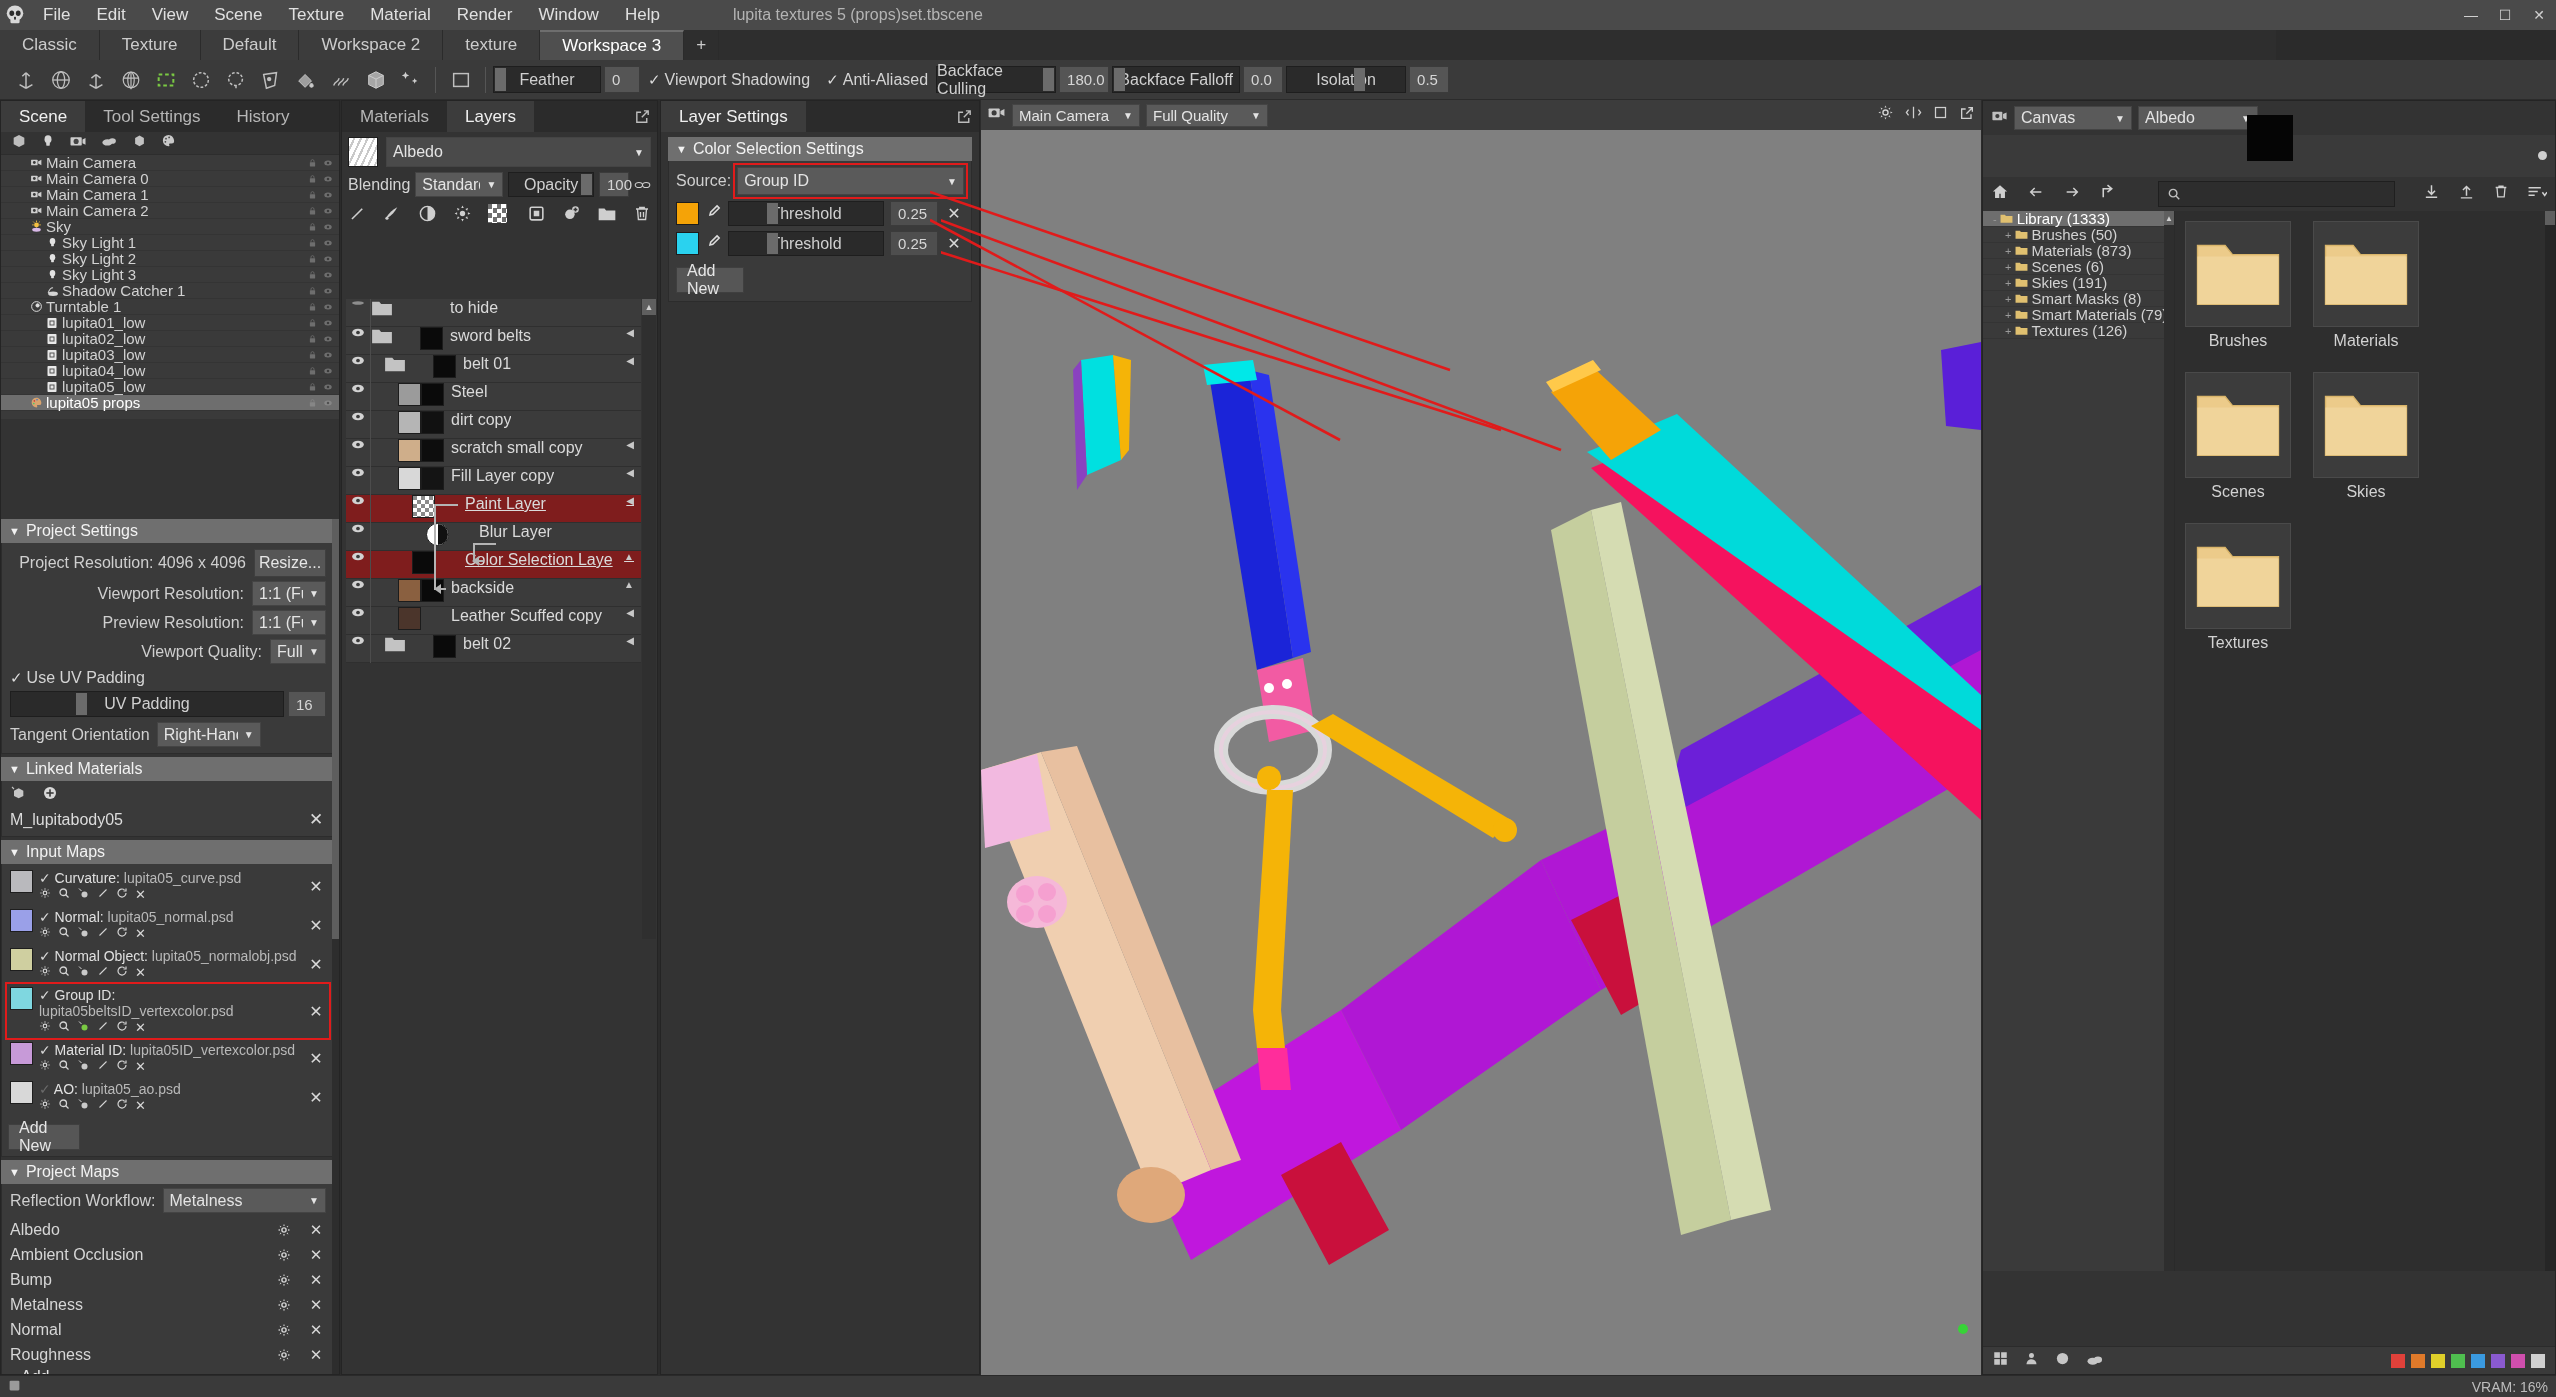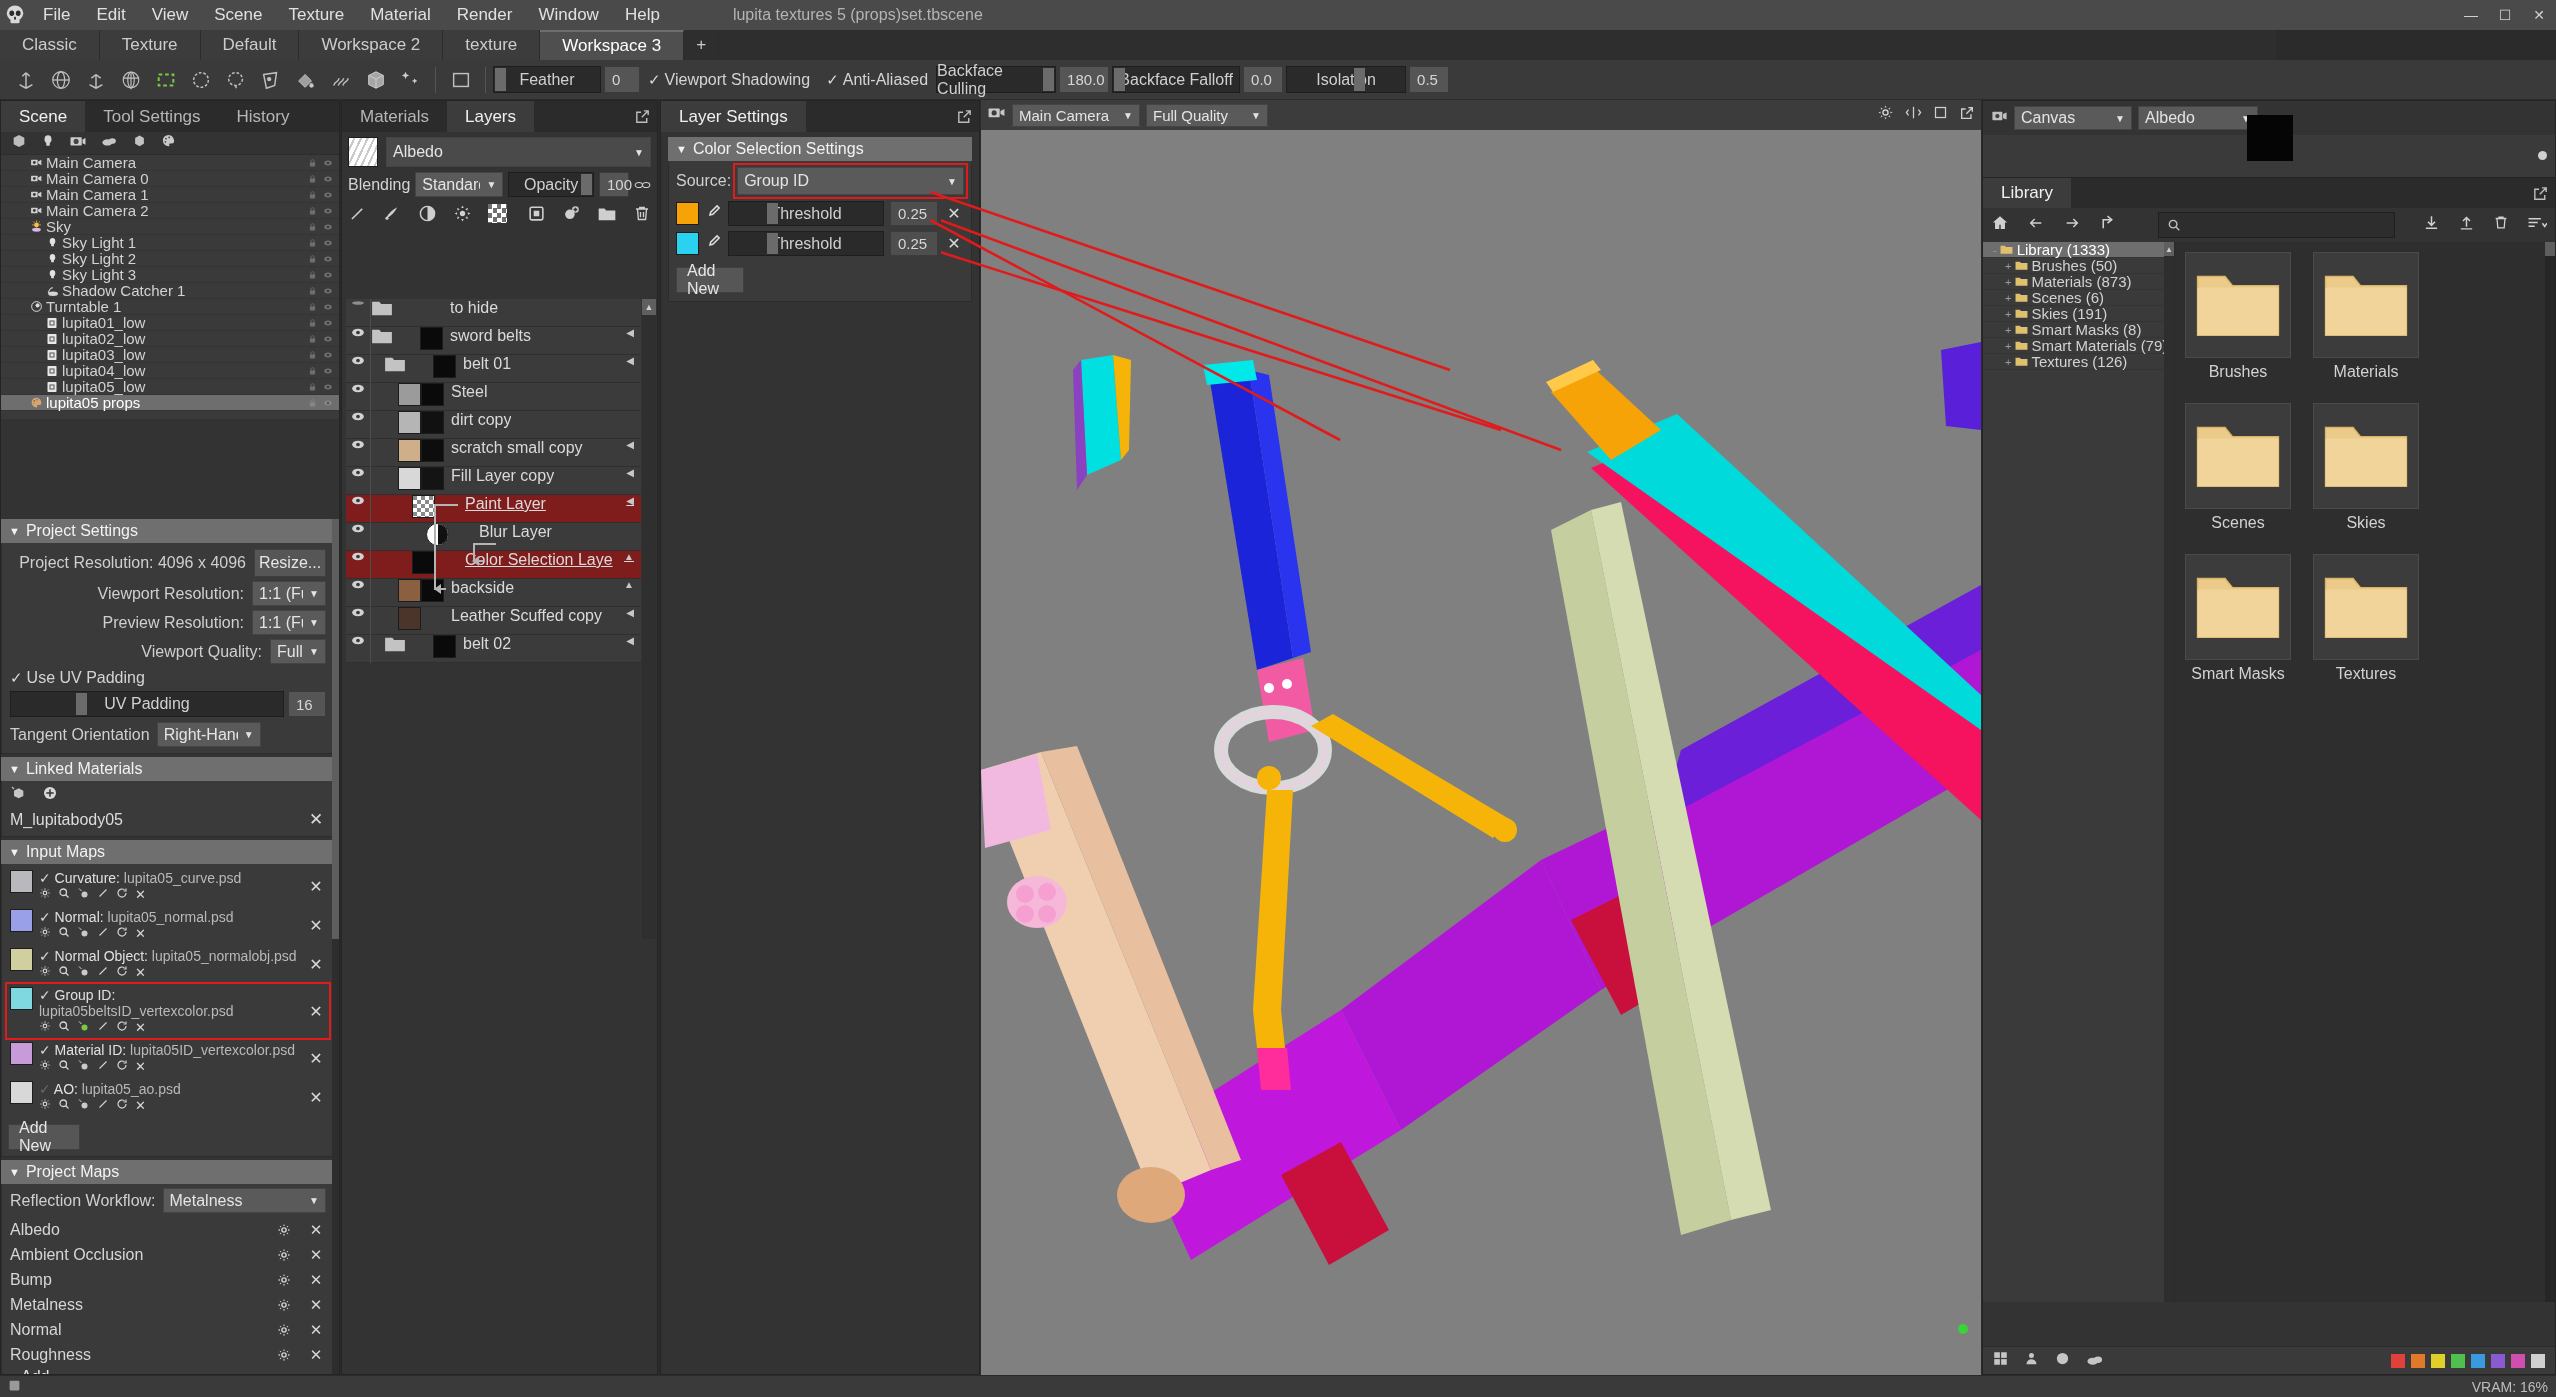--- a/index.html
+++ b/index.html
@@ -1396,26 +1396,20 @@
       <div class="combo" style="width:120px;height:24px">
         <span class="cv">Albedo</span>
         <span class="ca">▼</span>
       </div>
     </div>
     <div style="position:relative;height:42px;background:#3a3a3a;">
       <div style="position:absolute;left:264px;top:-20px;width:46px;height:46px;background:#050505;"></div>
       <div style="position:absolute;right:8px;top:16px;width:9px;height:9px;border-radius:50%;background:#cfcfcf;"></div>
     </div>
 
-    <div class="tabstrip" style="border-top:1px solid #242424;">
-      <div class="ptab active">Library</div>
-      <span class="popout"><svg viewBox="0 0 24 24" fill="none" stroke="#bdbdbd" stroke-width="2">
-            <path d="M14 4h6v6M20 4l-9 9M18 14v6H4V6h6"></path>
-          </svg></span>
-    </div>
     <div style="display:flex;align-items:center;padding:4px 8px;background:#333;gap:18px;">
       <span><svg width="18" height="17" viewBox="0 0 24 24" fill="#d0d0d0">
             <path d="M12 3L2 12h3v9h6v-6h2v6h6v-9h3z"></path>
           </svg></span>
       <span><svg width="18" height="16" viewBox="0 0 24 24" fill="none" stroke="#d0d0d0" stroke-width="2.2">
             <path d="M20 12H4M10 6l-6 6 6 6"></path>
           </svg></span>
       <span><svg width="18" height="16" viewBox="0 0 24 24" fill="none" stroke="#d0d0d0" stroke-width="2.2">
             <path d="M4 12h16M14 6l6 6-6 6"></path>
           </svg></span>
@@ -1570,29 +1564,20 @@
               </div>
               <div class="cap">Skies</div>
             </div>
             <div class="libcard">
               <div class="box">
                 <svg class="folder" viewBox="0 0 100 90">
                   <path d="M6 14h30l8 10h50v54H6z" fill="#eccb8a" stroke="#d9b56a" stroke-width="1.5"></path>
                   <path d="M6 26h88v52H6z" fill="#f0d49a"></path>
                 </svg>
               </div>
-              <div class="cap">Smart Masks</div>
-            </div>
-            <div class="libcard">
-              <div class="box">
-                <svg class="folder" viewBox="0 0 100 90">
-                  <path d="M6 14h30l8 10h50v54H6z" fill="#eccb8a" stroke="#d9b56a" stroke-width="1.5"></path>
-                  <path d="M6 26h88v52H6z" fill="#f0d49a"></path>
-                </svg>
-              </div>
               <div class="cap">Textures</div>
             </div>
           </div>
         <div style="position:absolute;right:0;top:0;width:10px;bottom:0;background:#262626;">
           <div style="width:10px;height:14px;background:#5f5f5f;"></div>
         </div>
       </div>
     </div>
 
     <div style="position:absolute;left:0;bottom:0;width:572px;height:28px;background:#3a3a3a;display:flex;align-items:center;padding:0 10px;gap:16px;border-top:1px solid #2b2b2b;">

